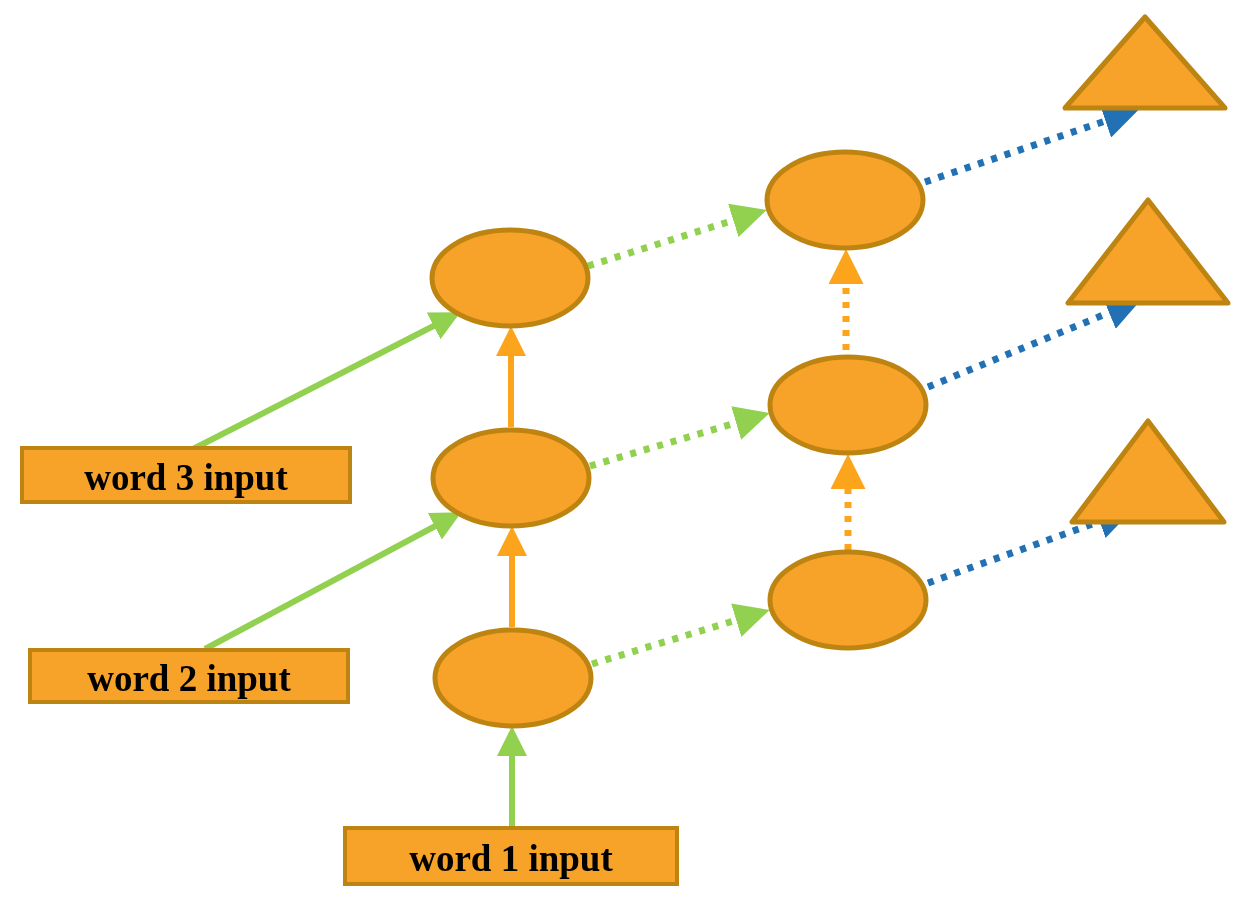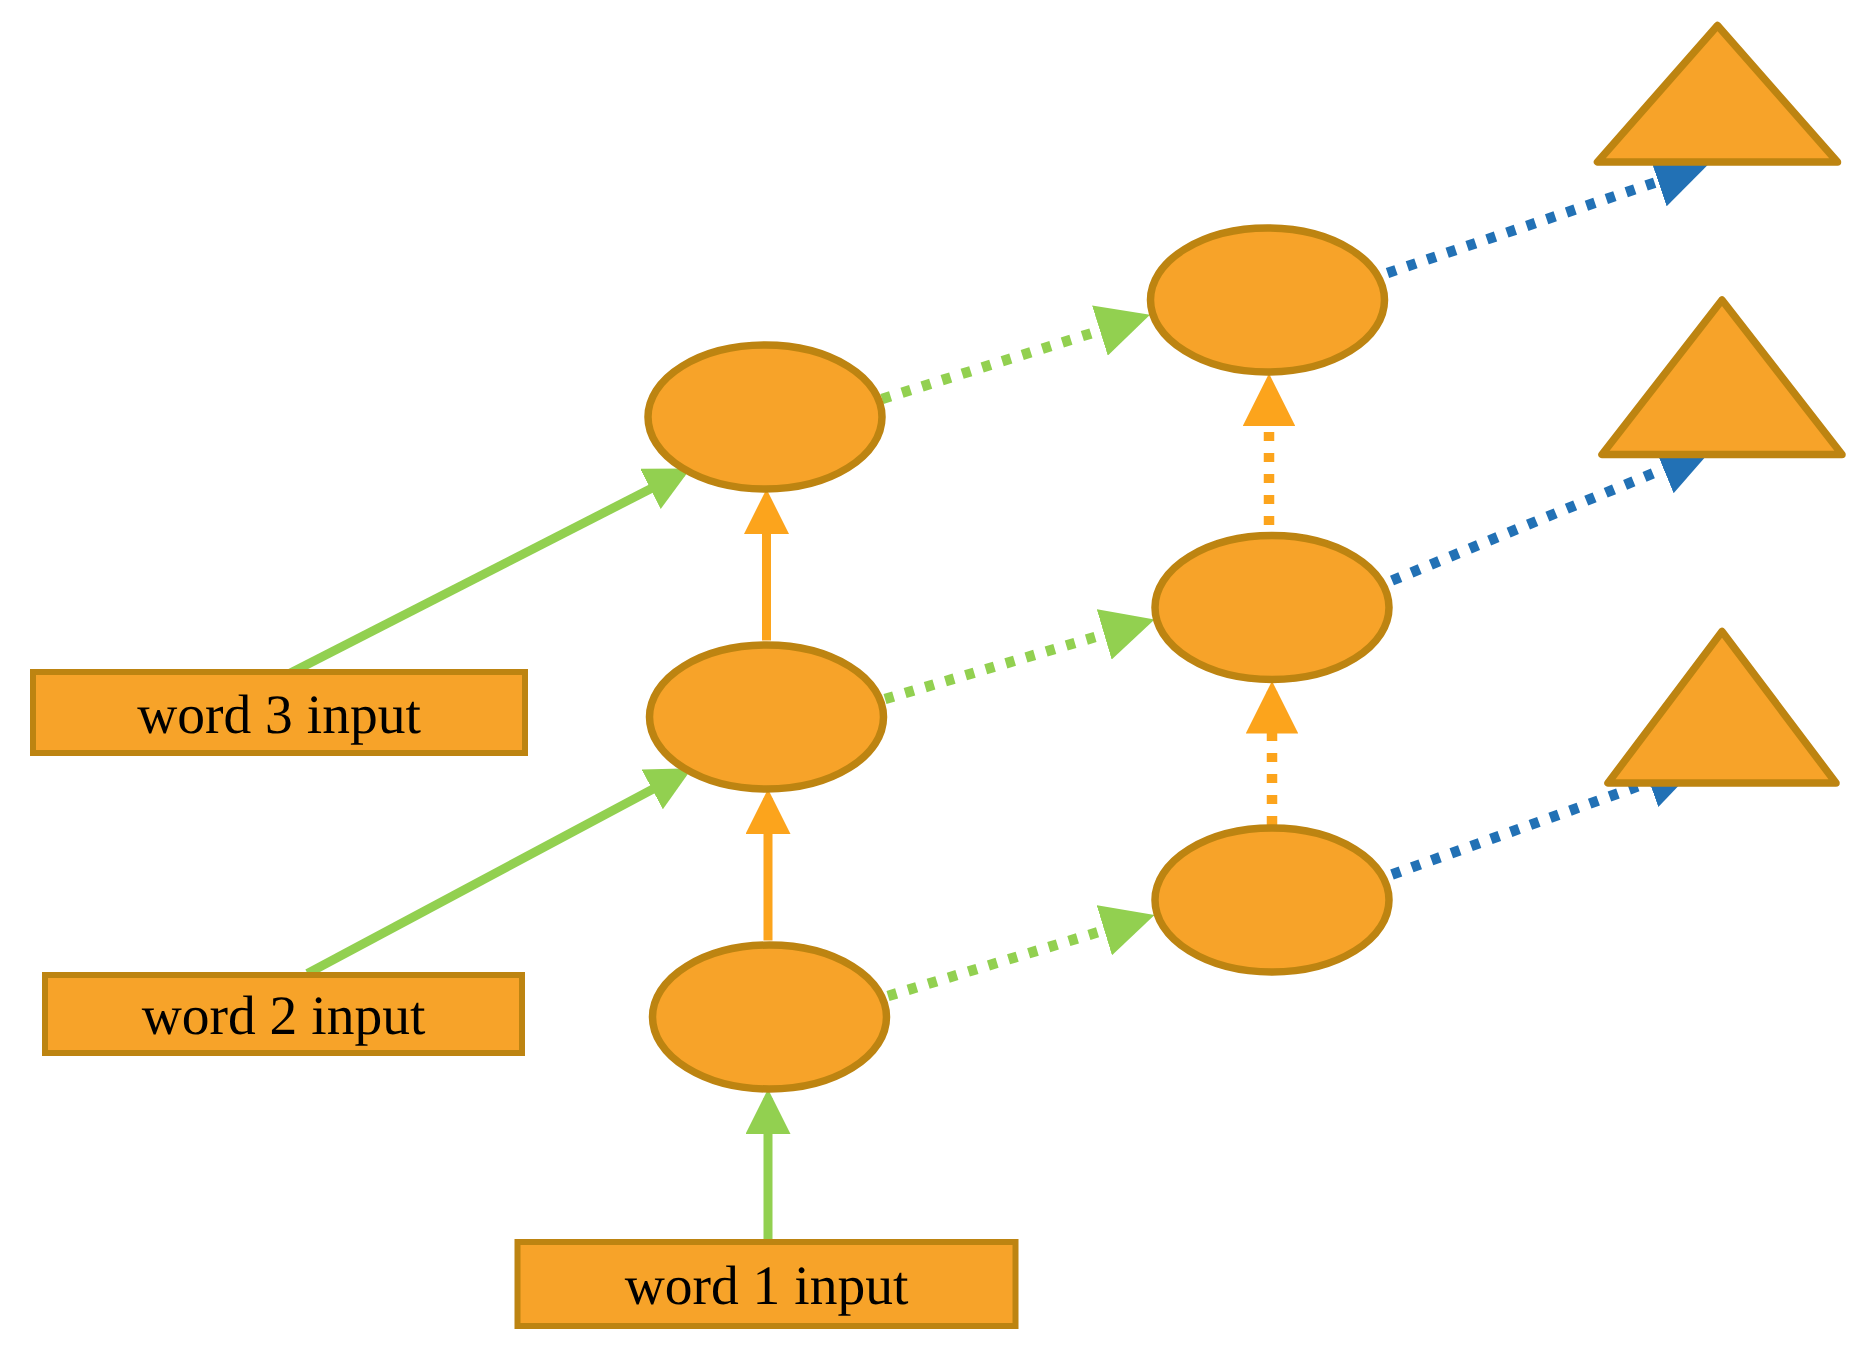--- a/index.html
+++ b/index.html
@@ -7,20 +7,21 @@
     padding: 0;
     width: 1246px;
     height: 902px;
     background: var(--background, #ffffff);
     overflow: hidden;
   }
   .diagram-wrap {
     position: relative;
     width: 1246px;
     height: 902px;
+    font-weight: bold;
   }
   .shape {
     fill: var(--shape-fill, #F7A329);
     stroke: var(--shape-stroke, #BD8411);
   }
   .node-ellipse { stroke-width: 5; }
   .node-triangle { stroke-width: 5; stroke-linejoin: round; }
   .input-box { stroke-width: 4; }
   .lbl {
     font-family: "Liberation Serif", "DejaVu Serif", serif;

